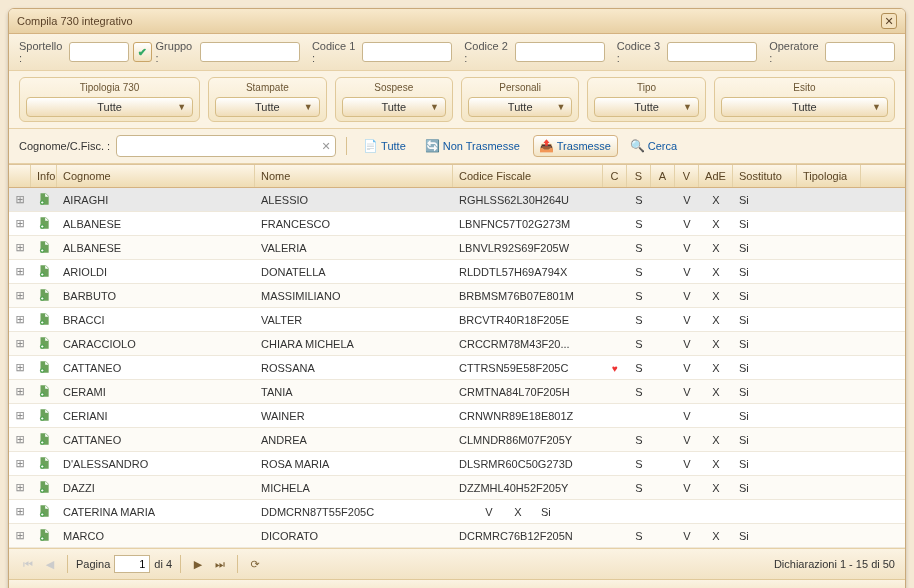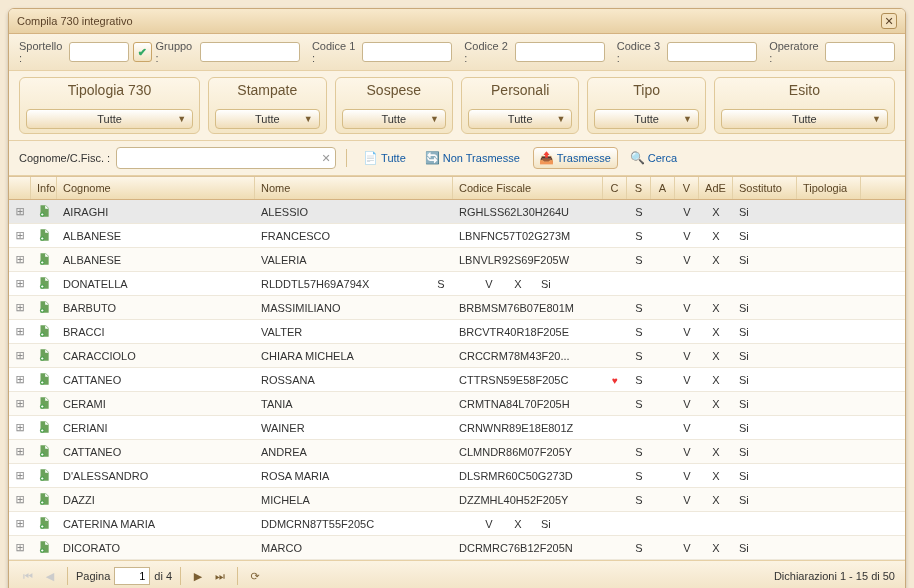--- a/index.html
+++ b/index.html
@@ -6,21 +6,21 @@
   body { background:#f5e9d4; padding:8px; font-size:11px; color:#333; }
   .window { width:898px; background:#fff; border:1px solid #c9a97a; border-radius:6px; overflow:hidden; box-shadow:0 2px 4px rgba(0,0,0,0.2);}
   .titlebar { background:linear-gradient(#f8e9cc,#e8d0a4); padding:4px 8px; font-weight:normal; color:#5b4228; display:flex; justify-content:space-between; align-items:center; border-bottom:1px solid #d4b281;}
   .close-x { width:16px; height:16px; border:1px solid #b08d55; border-radius:3px; display:flex; align-items:center; justify-content:center; font-size:11px; cursor:pointer; background:#f4e2c0;}
   .toolbar1 { background:linear-gradient(#fbf3e3,#f2e3c5); padding:6px 10px; display:flex; align-items:center; gap:4px; border-bottom:1px solid #e6d0a6;}
   .toolbar1 label { color:#555; font-size:11px; margin-right:2px;}
   .txt { height:20px; border:1px solid #c9b58c; border-radius:3px; background:#fff; padding:0 4px; font-size:11px;}
   .sqbtn { width:20px; height:20px; border:1px solid #c9a568; border-radius:3px; background:linear-gradient(#fff,#f2e2c0); display:flex; align-items:center; justify-content:center; color:#3a6; font-weight:bold; cursor:pointer;}
   .dropdown-row { display:flex; gap:8px; padding:6px 10px; background:#fbf3e3; border-bottom:1px solid #e6d0a6;}
   .dd-group { flex:1; border:1px solid #e0c99a; border-radius:6px; background:linear-gradient(#fdf6e8,#f4e6c6); padding:4px 6px; text-align:center;}
-  .dd-group .dd-label { font-size:14px; color:#6b5533; margin-bottom:11px;}
+  .dd-group .dd-label { font-size:10px; color:#6b5533; margin-bottom:4px;}
   .dd-btn { display:flex; align-items:center; justify-content:center; gap:6px; height:20px; border:1px solid #d6bd87; border-radius:4px; background:linear-gradient(#fff,#f0ddb8); cursor:pointer; font-size:11px; position:relative;}
   .dd-btn .caret { position:absolute; right:6px; font-size:9px; color:#7b5f33;}
   .searchbar { display:flex; align-items:center; gap:6px; padding:6px 10px; background:#faf2e2; border-bottom:1px solid #e6d0a6;}
   .searchbar .srch-wrap { display:flex; align-items:center; border:1px solid #c9b58c; border-radius:4px; background:#fff; height:22px; flex:0 0 220px;}
   .srch-wrap input { border:none; outline:none; flex:1; padding:0 6px; font-size:11px;}
   .srch-wrap .clr { width:18px; text-align:center; color:#999; cursor:pointer;}
   .lnk { display:flex; align-items:center; gap:3px; padding:3px 6px; border:1px solid transparent; border-radius:4px; cursor:pointer; color:#1159a3; font-size:11px;}
   .lnk.boxed { border:1px solid #d4b281; background:linear-gradient(#fff,#f3e4c4);}
   .icon-sm { width:14px; height:14px; display:inline-flex; align-items:center; justify-content:center; font-size:12px;}
   .grid { border-top:1px solid #dcc39a;}
@@ -226,20 +226,21 @@
           <div class="gc c-tip"></div>
         </div>
         <div class="grow">
           <div class="gc c-exp">⊞</div>
           <div class="gc c-info page-icon"><svg viewBox="0 0 24 24">
               <path fill="#6aa25a" d="M6 2h9l5 5v15H6z"></path>
               <path fill="#fff" d="M14 2v6h6"></path>
               <circle cx="9" cy="18" r="4" fill="#51a351"></circle>
               <path d="M9 16v4M7 18h4" stroke="#fff" stroke-width="1.5"></path>
             </svg></div>
+          <div class="gc c-cog">ARIOLDI</div>
           <div class="gc c-nom">DONATELLA</div>
           <div class="gc c-cf">RLDDTL57H69A794X</div>
           <div class="gc c-c"></div>
           <div class="gc c-s">S</div>
           <div class="gc c-a"></div>
           <div class="gc c-v">V</div>
           <div class="gc c-ade">X</div>
           <div class="gc c-sos">Si</div>
           <div class="gc c-tip"></div>
         </div>
@@ -433,22 +434,22 @@
           <div class="gc c-tip"></div>
         </div>
         <div class="grow">
           <div class="gc c-exp">⊞</div>
           <div class="gc c-info page-icon"><svg viewBox="0 0 24 24">
               <path fill="#6aa25a" d="M6 2h9l5 5v15H6z"></path>
               <path fill="#fff" d="M14 2v6h6"></path>
               <circle cx="9" cy="18" r="4" fill="#51a351"></circle>
               <path d="M9 16v4M7 18h4" stroke="#fff" stroke-width="1.5"></path>
             </svg></div>
+          <div class="gc c-nom">MARCO</div>
           <div class="gc c-cog">DICORATO</div>
-          <div class="gc c-nom">MARCO</div>
           <div class="gc c-cf">DCRMRC76B12F205N</div>
           <div class="gc c-c"></div>
           <div class="gc c-s">S</div>
           <div class="gc c-a"></div>
           <div class="gc c-v">V</div>
           <div class="gc c-ade">X</div>
           <div class="gc c-sos">Si</div>
           <div class="gc c-tip"></div>
         </div>
       </div>

